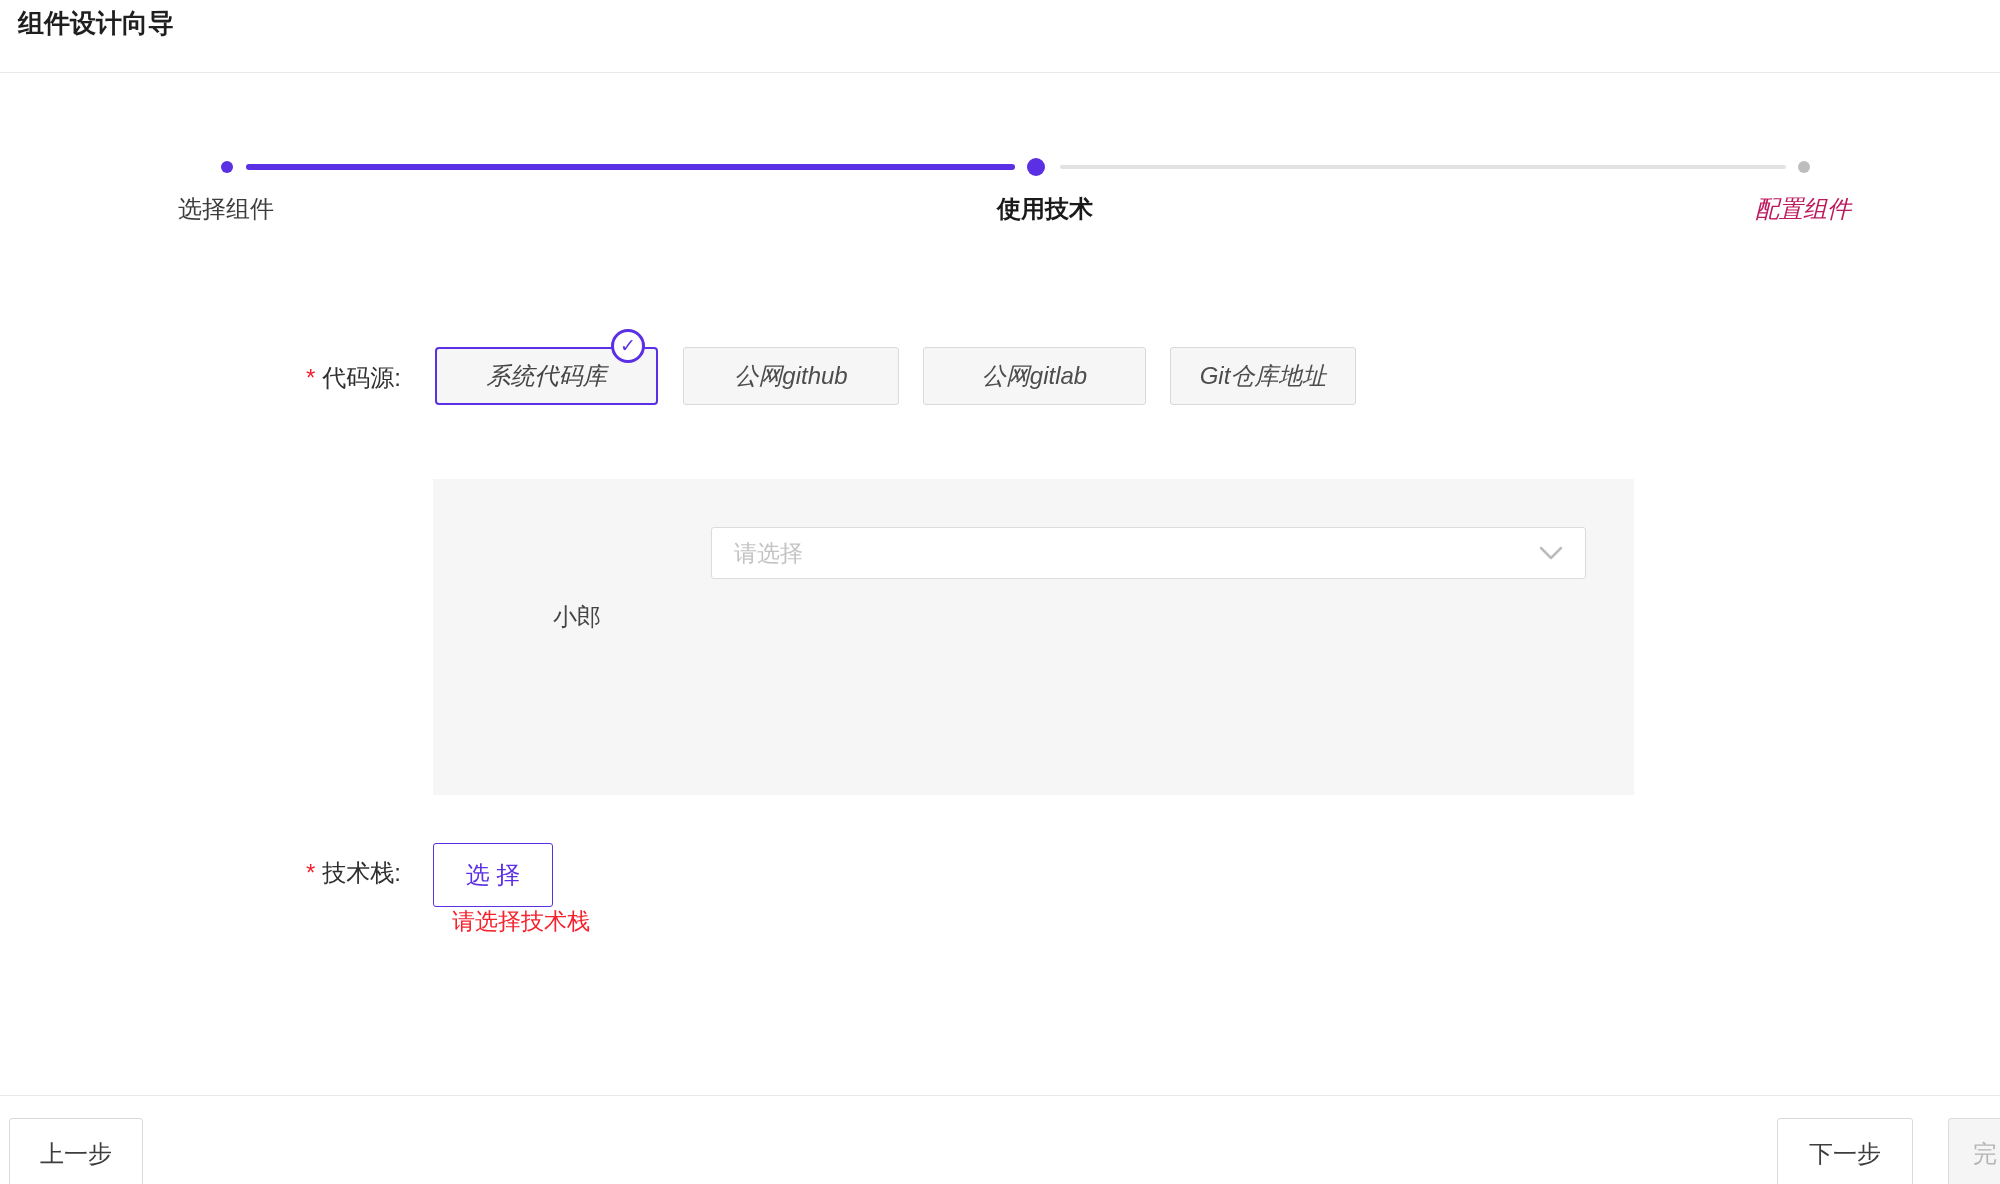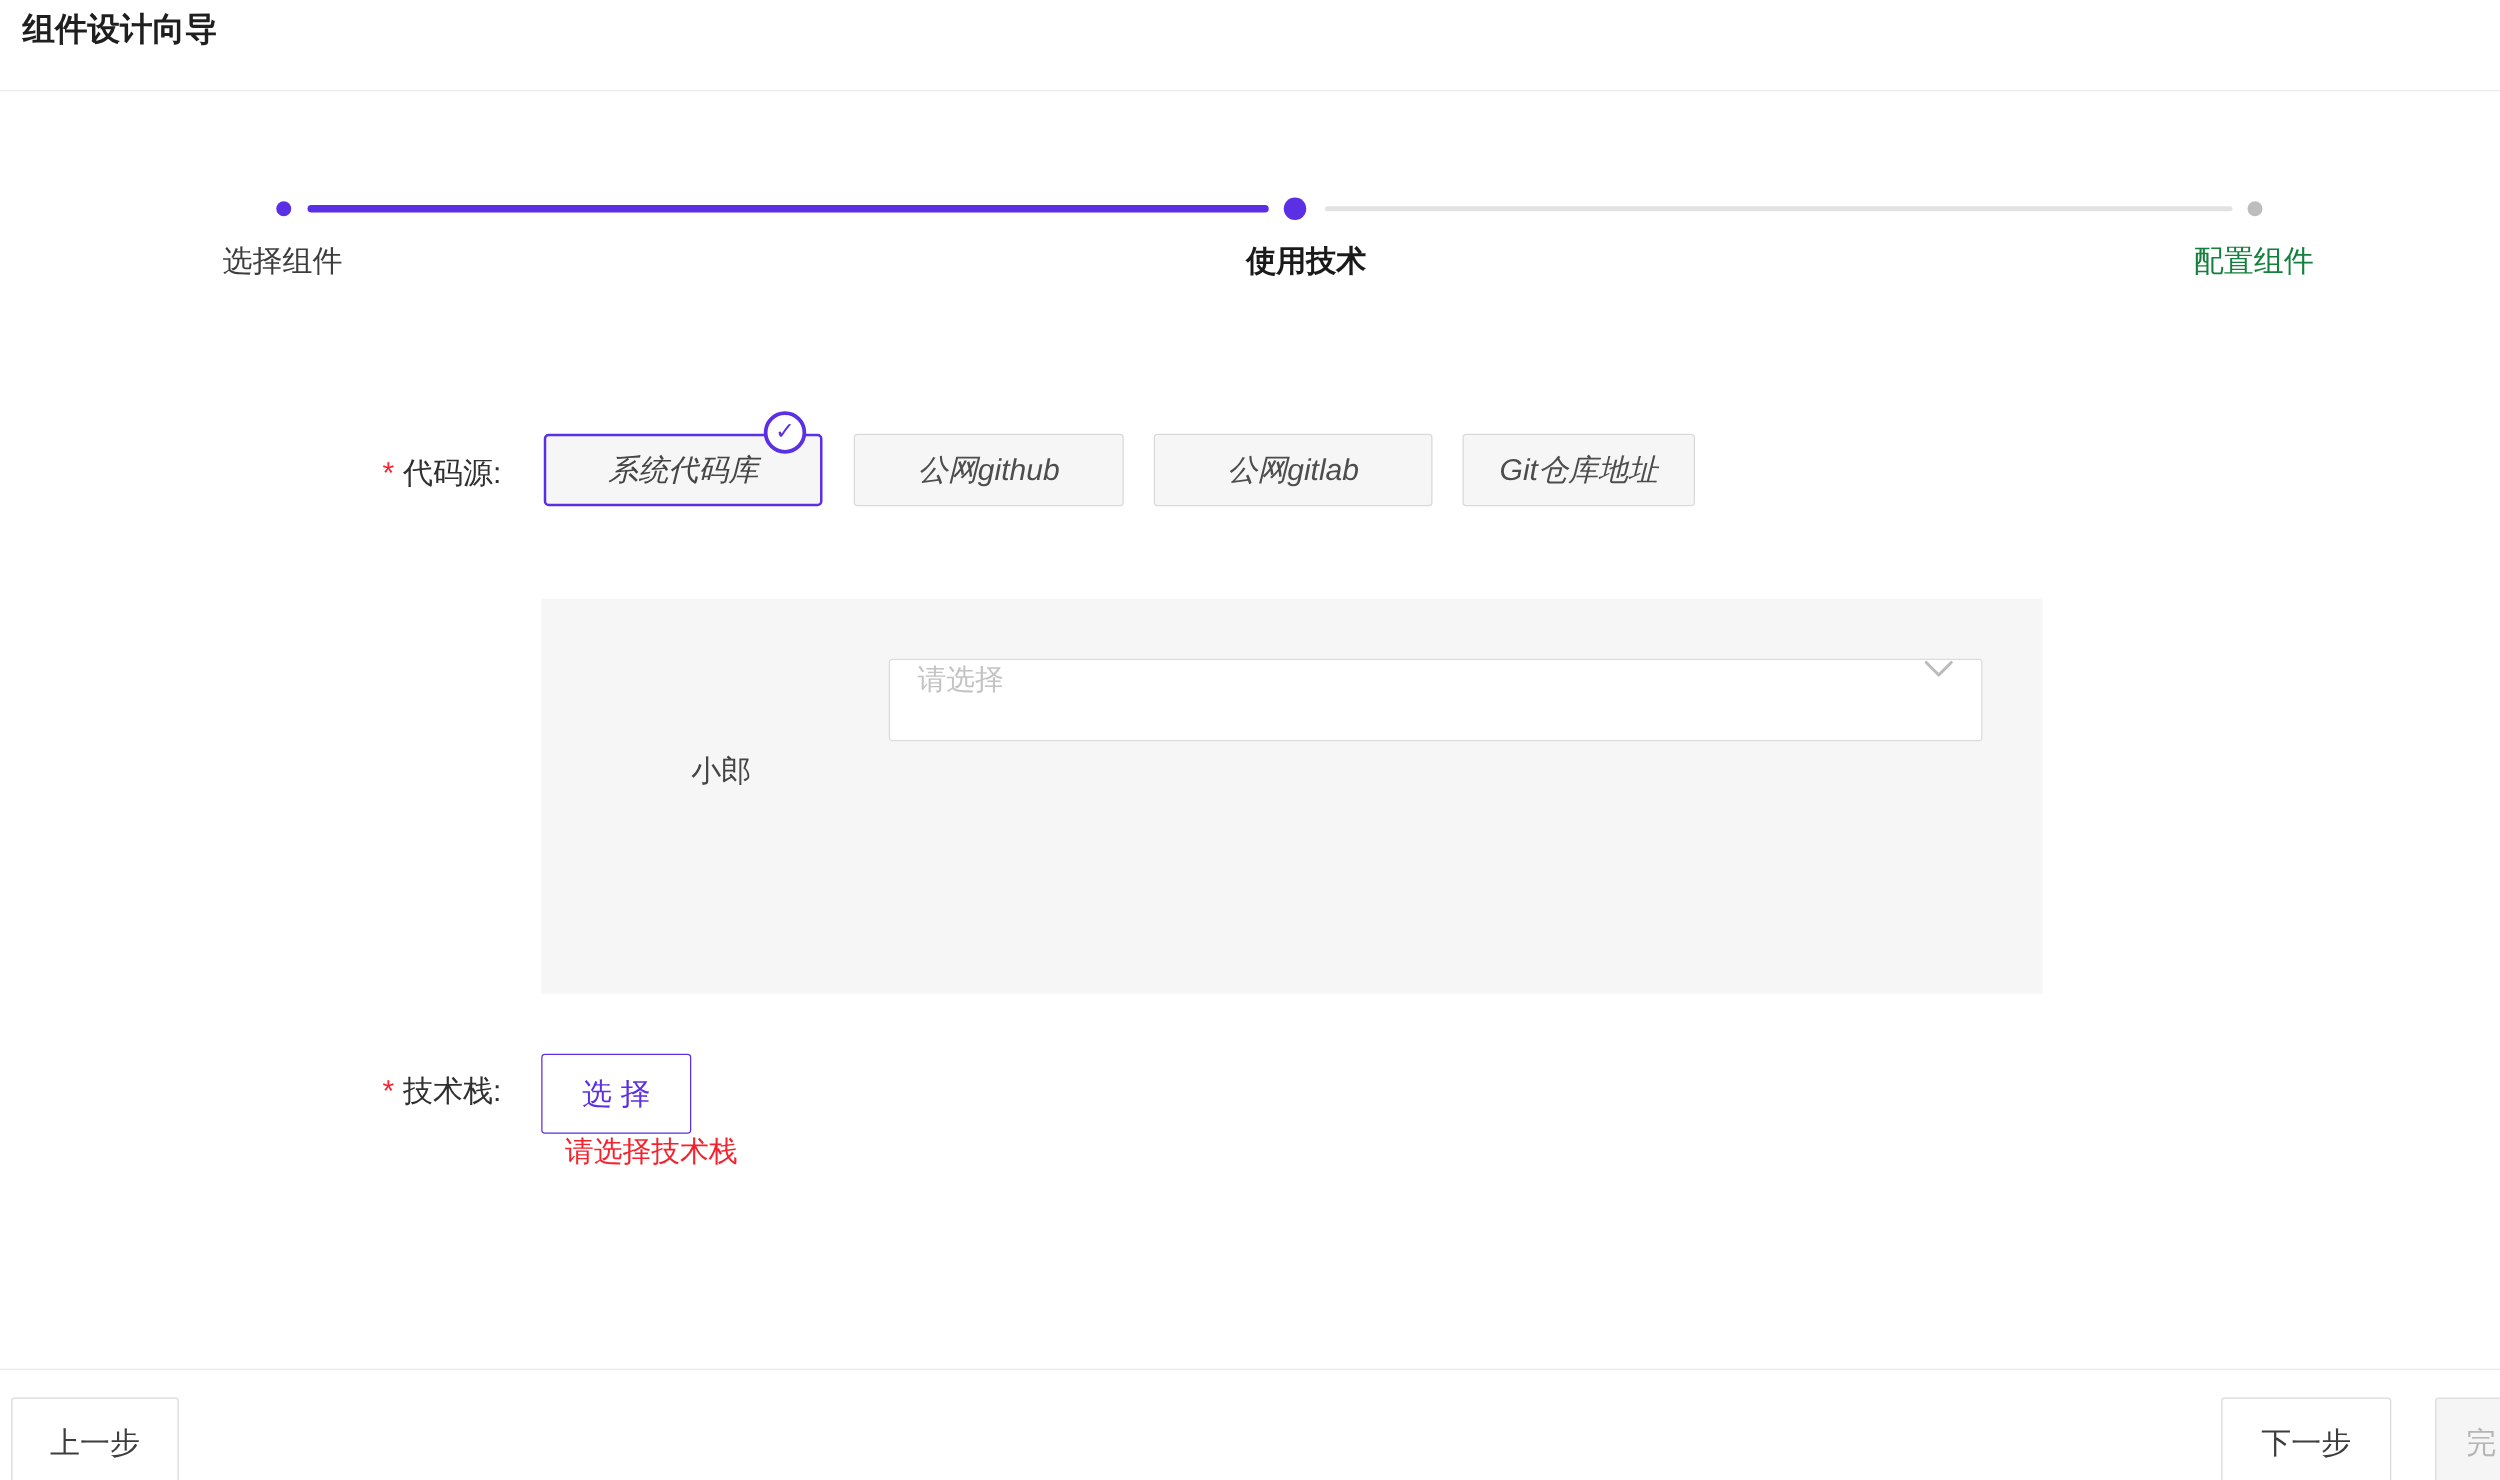--- a/index.html
+++ b/index.html
@@ -14,21 +14,21 @@
   
   .dot{position:absolute;border-radius:50%;}
   .dot-done{left:221px;top:161px;width:12px;height:12px;background:#5b2fe3;}
   .dot-active{left:1027px;top:158px;width:18px;height:18px;background:#5b2fe3;}
   .dot-pending{left:1798px;top:161px;width:12px;height:12px;background:#bdbdbd;}
   .line-done{position:absolute;left:246px;top:164px;width:769px;height:6px;border-radius:3px;background:#5b2fe3;}
   .line-pending{position:absolute;left:1060px;top:165px;width:726px;height:4px;border-radius:2px;background:#e2e2e2;}
   .step-label{position:absolute;top:193px;transform:translateX(-50%);font-size:24px;white-space:nowrap;}
   .step-label.done{left:226px;color:#3d3d3d;}
   .step-label.active{left:1045px;color:#1a1a1a;font-weight:600;}
-  .step-label.pending{left:1803px;color:#15803d;}
+  .step-label.pending{left:1803px;color:#be185d;font-style:italic;}
   
   .form-label{position:absolute;font-size:24px;color:#303030;white-space:nowrap;}
   .form-label .req{color:#f5222d;margin-right:7px;font-size:24px;}
   .label-code{left:306px;top:362px;}
   .label-tech{left:306px;top:857px;}
   
   .opt-row{position:absolute;left:435px;top:347px;display:flex;}
   .opt-btn{
     height:58px;box-sizing:border-box;background:#f6f6f6;border:1px solid #d9d9d9;border-radius:3px;
     font-size:24px;color:#4d4d4d;display:flex;align-items:center;justify-content:center;
@@ -41,23 +41,23 @@
   .opt-btn.selected{border:2px solid #5b2fe3;border-radius:4px;color:#454545;}
   .check-badge{
     position:absolute;left:611px;top:329px;width:34px;height:34px;border-radius:50%;
     background:#ffffff;border:3px solid #5b2fe3;box-sizing:border-box;
     color:#5b2fe3;font-size:19px;font-weight:bold;line-height:28px;text-align:center;z-index:3;
   }
   
   .repo-panel{position:absolute;left:433px;top:479px;width:1201px;height:316px;background:#f6f6f6;}
   .repo-name{position:absolute;left:120px;top:122px;font-size:24px;color:#454545;}
   .fake-select{
-    position:absolute;left:278px;width:875px;height:66px;box-sizing:border-box;
+    position:absolute;left:278px;width:875px;height:52px;box-sizing:border-box;
     background:#ffffff;border:1px solid #dcdcdc;border-radius:3px;
-    display:flex;justify-content:space-between;padding:0 22px;cursor:pointer;
+    display:flex;align-items:center;justify-content:space-between;padding:12px 22px;cursor:pointer;
   }
   .fake-select.s1{top:48px;}
   .fake-select.s2{top:172px;}
   .placeholder{font-size:23px;color:#c3c3c3;}
   .chevron{flex:0 0 auto;}
   
   .choose-btn{
     position:absolute;left:433px;top:843px;width:120px;height:64px;box-sizing:border-box;
     background:#ffffff;border:1px solid #5b2fe3;border-radius:3px;color:#5b2fe3;
     font-size:24px;display:flex;align-items:center;justify-content:center;cursor:pointer;white-space:nowrap;

